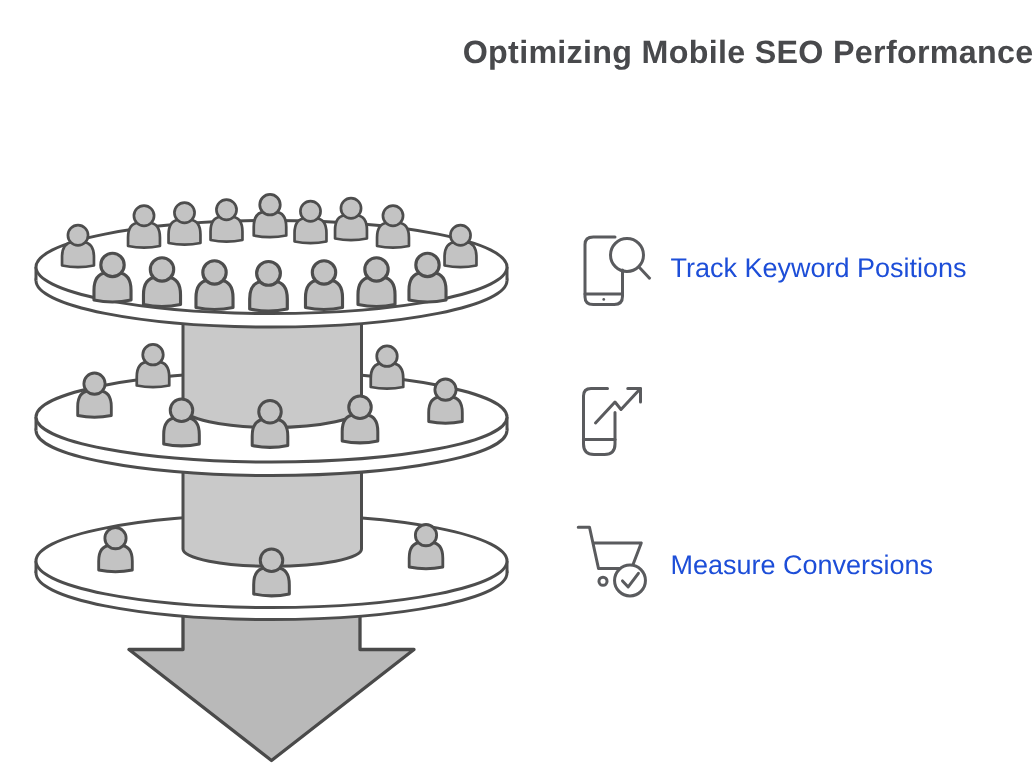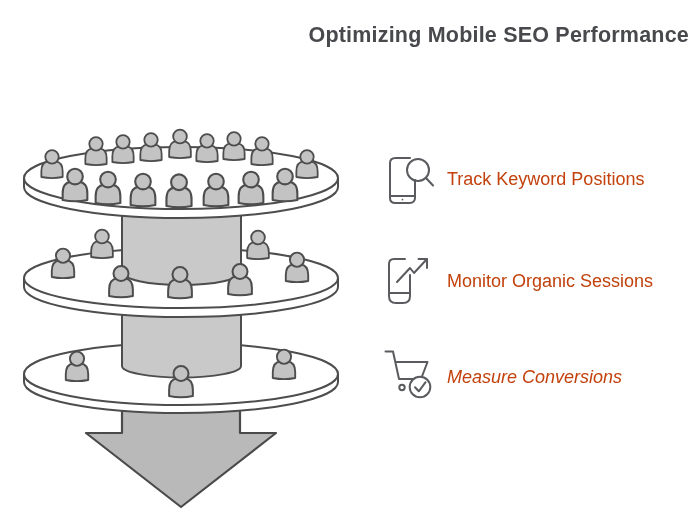--- a/index.html
+++ b/index.html
@@ -10,25 +10,25 @@
   .page-title{
     position:absolute;left:70px;right:0;top:23px;
     text-align:right;font-size:21.5px;font-weight:bold;color:#48494c;
     letter-spacing:0.2px;
   }
   .funnel-svg{position:absolute;left:0;top:0;}
   .metric-row{position:absolute;left:383px;width:300px;height:58px;}
   .metric-row .icon-svg{position:absolute;left:0;top:0;}
   .metric-label{
     position:absolute;left:64px;top:50%;transform:translateY(-50%);
-    font-size:18px;color:#c2410c;white-space:nowrap;
+    font-size:18px;color:#1d4ed8;white-space:nowrap;
   }
   .row-1{top:150px;}
   .row-2{top:252px;}
-  .row-3{top:348px;font-style:italic;}
+  .row-3{top:348px;}
 </style>
 </head>
 <body>
 
 <div class="page-title">Optimizing Mobile SEO Performance</div>
 
 <svg class="funnel-svg" width="360" height="518" viewBox="0 0 360 518">
   <defs>
     <g id="person">
       <path d="M-9.5,0 L-9.5,-5 Q-9.5,-13.5 -3,-14 Q0,-14.3 3,-14 Q9.5,-13.5 9.5,-5 L9.5,0 Q0,2 -9.5,0 Z"></path>
@@ -113,21 +113,20 @@
   <span class="metric-label">Track Keyword Positions</span>
 </div>
 
 <div class="metric-row row-2">
   <svg class="icon-svg" width="52" height="58" viewBox="0 0 52 58" fill="none" stroke="#5a5b5e" stroke-width="2" stroke-linecap="round" stroke-linejoin="round">
     <path d="M22,7 L11,7 Q6,7 6,12 L6,44 Q6,51 13,51 L20,51 Q27,51 27,44 L27,23"></path>
     <line x1="6" y1="41" x2="27" y2="41"></line>
     <path d="M14,30 L27,16 L31,21 L44,7"></path>
     <path d="M35.5,7 L44,7 L44,16"></path>
   </svg>
-  <span class="metric-label">Monitor Organic Sessions</span>
 </div>
 
 <div class="metric-row row-3">
   <svg class="icon-svg" width="52" height="58" viewBox="0 0 52 58" fill="none" stroke="#5a5b5e" stroke-width="2" stroke-linecap="round" stroke-linejoin="round">
     <path d="M2.5,3.5 L10,3.5 L16,31 L38,31 L44.5,14 L12.8,14"></path>
     <circle cx="19" cy="39.5" r="2.7"></circle>
     <circle cx="37" cy="39" r="10.3" fill="#ffffff"></circle>
     <path d="M32,39.3 L35.8,43.3 L42.6,34.2"></path>
   </svg>
   <span class="metric-label">Measure Conversions</span>

